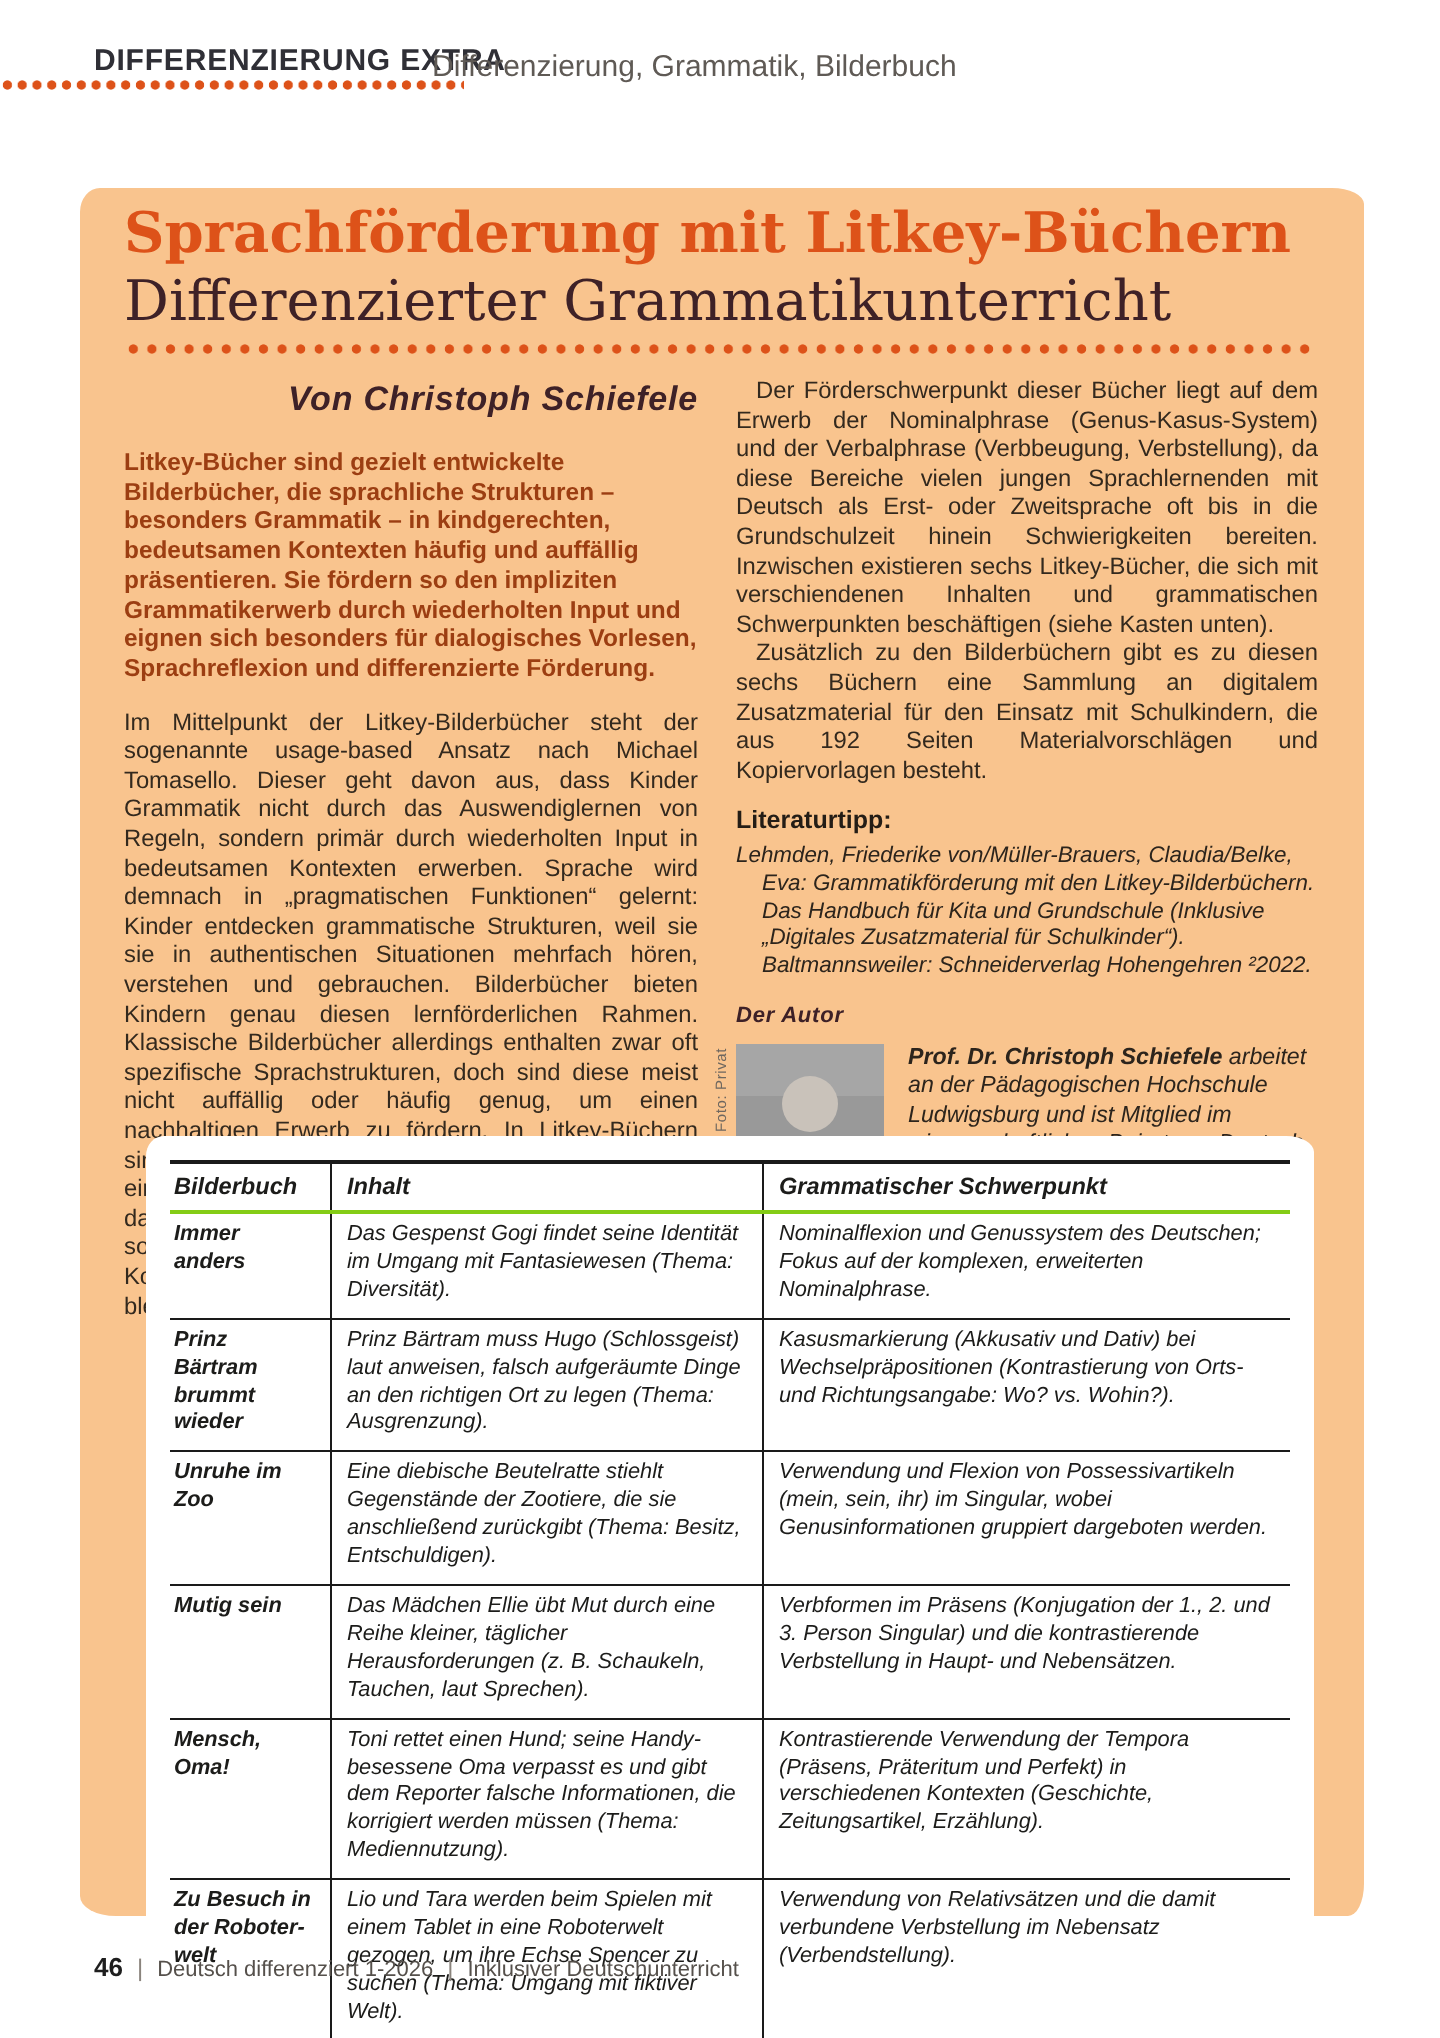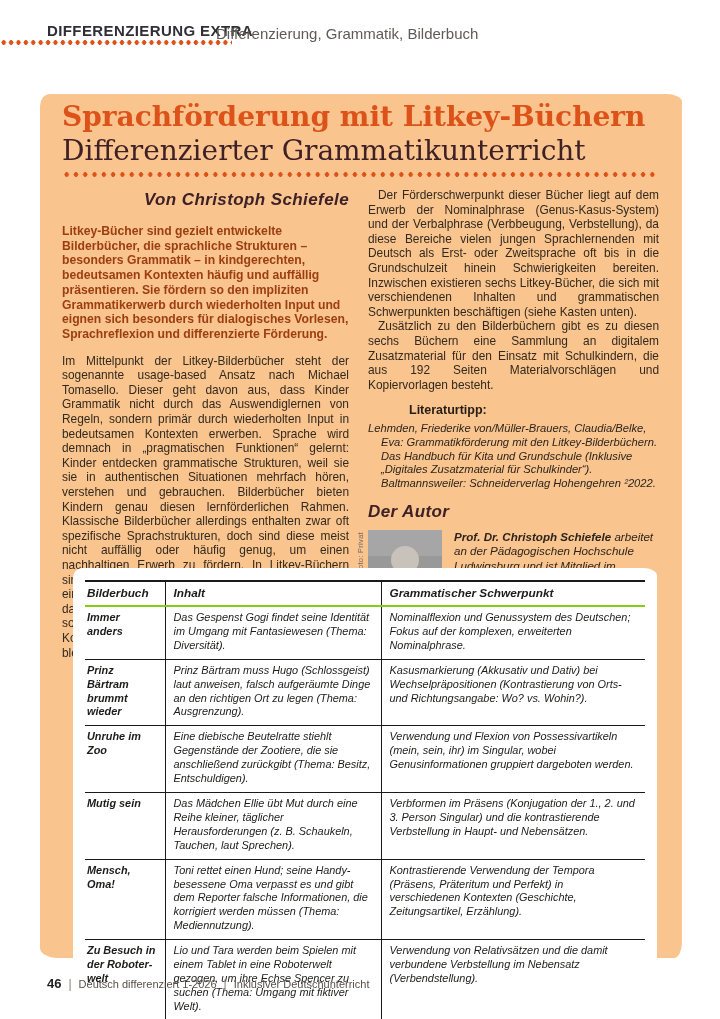--- a/index.html
+++ b/index.html
@@ -64,28 +64,28 @@
     font-size:12.2px;line-height:14.7px;font-weight:bold;
     color:var(--rust);margin-bottom:12px;
     hyphens:auto;
   }
   .bodytext{
     font-size:11.9px;line-height:14.6px;color:var(--body-ink);
     text-align:justify;hyphens:auto;
   }
   .col-right .bodytext{text-indent:10px;}
   .lit-heading{
-    font-size:12.5px;font-weight:bold;color:#241d16;margin-top:11px;margin-bottom:5px;margin-left:41px;
+    font-size:12.5px;font-weight:bold;color:#241d16;margin-top:11px;margin-bottom:5px;
   }
   .reference{
     font-size:11.2px;line-height:13.6px;font-style:italic;color:#2c241c;
     padding-left:13px;text-indent:-13px;text-align:left;hyphens:auto;
   }
   .author-heading{
-    font-size:17px;font-weight:bold;font-style:italic;
+    font-size:11px;font-weight:bold;font-style:italic;
     color:var(--dark-maroon);letter-spacing:.4px;margin-top:12px;margin-bottom:8px;
   }
   .author-row{display:flex;gap:12px;position:relative;}
   .author-photo{
     width:74px;height:80px;flex:0 0 74px;background:#9a9a9a;position:relative;overflow:hidden;
   }
   .photo-credit{
     position:absolute;left:-12px;top:2px;
     writing-mode:vertical-rl;transform:rotate(180deg);
     font-size:7.5px;color:#6e675f;letter-spacing:.3px;

